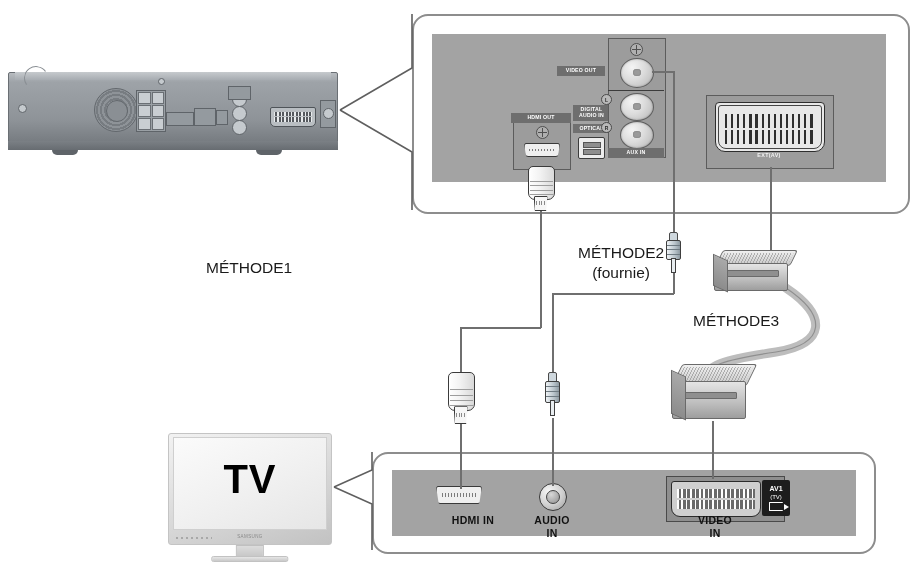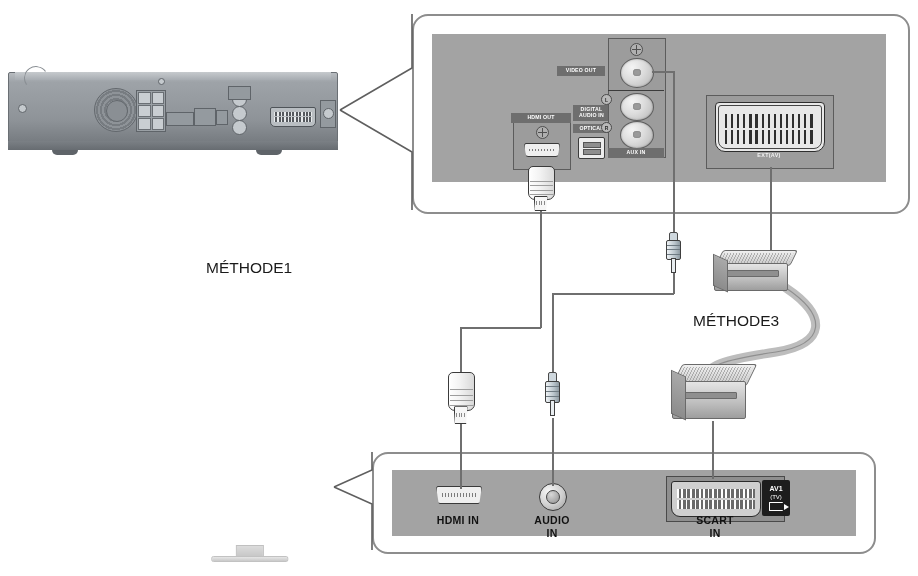--- a/index.html
+++ b/index.html
@@ -247,51 +247,59 @@
   <div class="group" style="left:706px;top:95px;width:126px;height:72px;"></div>
   <div class="scart" style="left:715px;top:102px;width:108px;height:48px;">
     <div class="inner"></div>
     <div class="rowpins" style="top:22%"></div>
     <div class="rowpins" style="top:56%"></div>
   </div>
   <div style="position:absolute;left:706px;top:152px;width:126px;text-align:center;
               color:#f2f2f2;font-size:5.4px;font-weight:bold;letter-spacing:.3px;">EXT(AV)</div>
 
   <div class="tv" style="left:168px;top:433px;width:164px;height:112px;">
+    <div class="bez"></div>
+    <div class="scr">
+        <span class="tvtxt">TV</span>
+      </div>
+    <div class="btns"></div>
+    <div class="brand">SAMSUNG</div>
+  </div>
+  <div class="tv" style="left:168px;top:433px;width:164px;height:112px;">
     <div class="neck" style="top:100%;"></div>
     <div class="base" style="top:calc(100% + 11px);"></div>
   </div>
 
   <div class="bezel" style="left:372px;top:452px;width:500px;height:98px;"></div>
   <div class="face" style="left:392px;top:470px;width:464px;height:66px;"></div>
 
   <div class="hdmiport" style="left:436px;top:486px;width:44px;height:16px;">
       <div class="pins"></div>
     </div>
-  <div class="portlab" style="left:418px;top:514px;width:80px;white-space:pre-line;">HDMI IN</div>
+  <div class="portlab" style="left:433px;top:514px;width:80px;white-space:pre-line;">HDMI IN</div>
 
   <div style="position:absolute;left:539px;top:483px;width:26px;height:26px;border-radius:50%;
               background:radial-gradient(circle at 34% 30%,#f7f7f7,#cfcfcf 55%,#9b9b9b);
               border:1.4px solid #3a3a3a;"></div>
   <div style="position:absolute;left:546px;top:490px;width:12px;height:12px;border-radius:50%;
               background:radial-gradient(circle at 35% 30%,#d8d8d8,#8f8f8f);border:1px solid #444;"></div>
   <div class="portlab" style="left:512px;top:514px;width:80px;white-space:pre-line;">AUDIO
 IN</div>
 
   <div class="group" style="left:666px;top:476px;width:117px;height:44px;background:#8f8f8f;border-color:#4a4a4a;"></div>
   <div class="scart2" style="left:671px;top:481px;width:88px;height:34px;">
     <div class="pr" style="top:20%"></div>
     <div class="pr" style="top:54%"></div>
   </div>
   <div class="av1" style="left:762px;top:480px;width:28px;height:36px;">
     <span>AV1</span>
     <span class="sub">(TV)</span>
     <span class="arr"></span>
   </div>
-  <div class="portlab" style="left:672px;top:514px;width:86px;white-space:pre-line;">SCART
+  <div class="portlab" style="left:672px;top:514px;width:86px;white-space:pre-line;">VIDEO
 IN</div>
 
   <div class="wire wireV" style="left:540px;top:208px;height:120px;"></div>
   <div class="wire wireH" style="left:461px;top:327px;width:80px;"></div>
   <div class="wire wireV" style="left:460px;top:327px;height:48px;"></div>
   <div class="wire wireV" style="left:460px;top:421px;height:68px;"></div>
 
   <div class="wire wireH" style="left:652px;top:71px;width:22px;"></div>
   <div class="wire wireV" style="left:673px;top:71px;height:163px;"></div>
   <div class="wire wireV" style="left:673px;top:272px;height:22px;"></div>
@@ -378,18 +386,22 @@
     <polyline points="340,110 412,152 412,210" fill="none" stroke="#5f5f5f" stroke-width="1.6"></polyline>
 
     <polyline points="334,487 372,470 372,452" fill="none" stroke="#5f5f5f" stroke-width="1.6"></polyline>
     <polyline points="334,487 372,504 372,550" fill="none" stroke="#5f5f5f" stroke-width="1.6"></polyline>
   </svg>
 
   <div class="method" style="left:206px;top:258px;">
     <span>MÉTHODE1</span>
   </div>
 
+  <div class="method" style="left:578px;top:243px;text-align:center;">
+    <span>MÉTHODE2</span>
+    <span class="sub">(fournie)</span>
+  </div>
 
   <div class="method" style="left:693px;top:311px;">
     <span>MÉTHODE3</span>
   </div>
 
 </div>
 
 </body></html>

